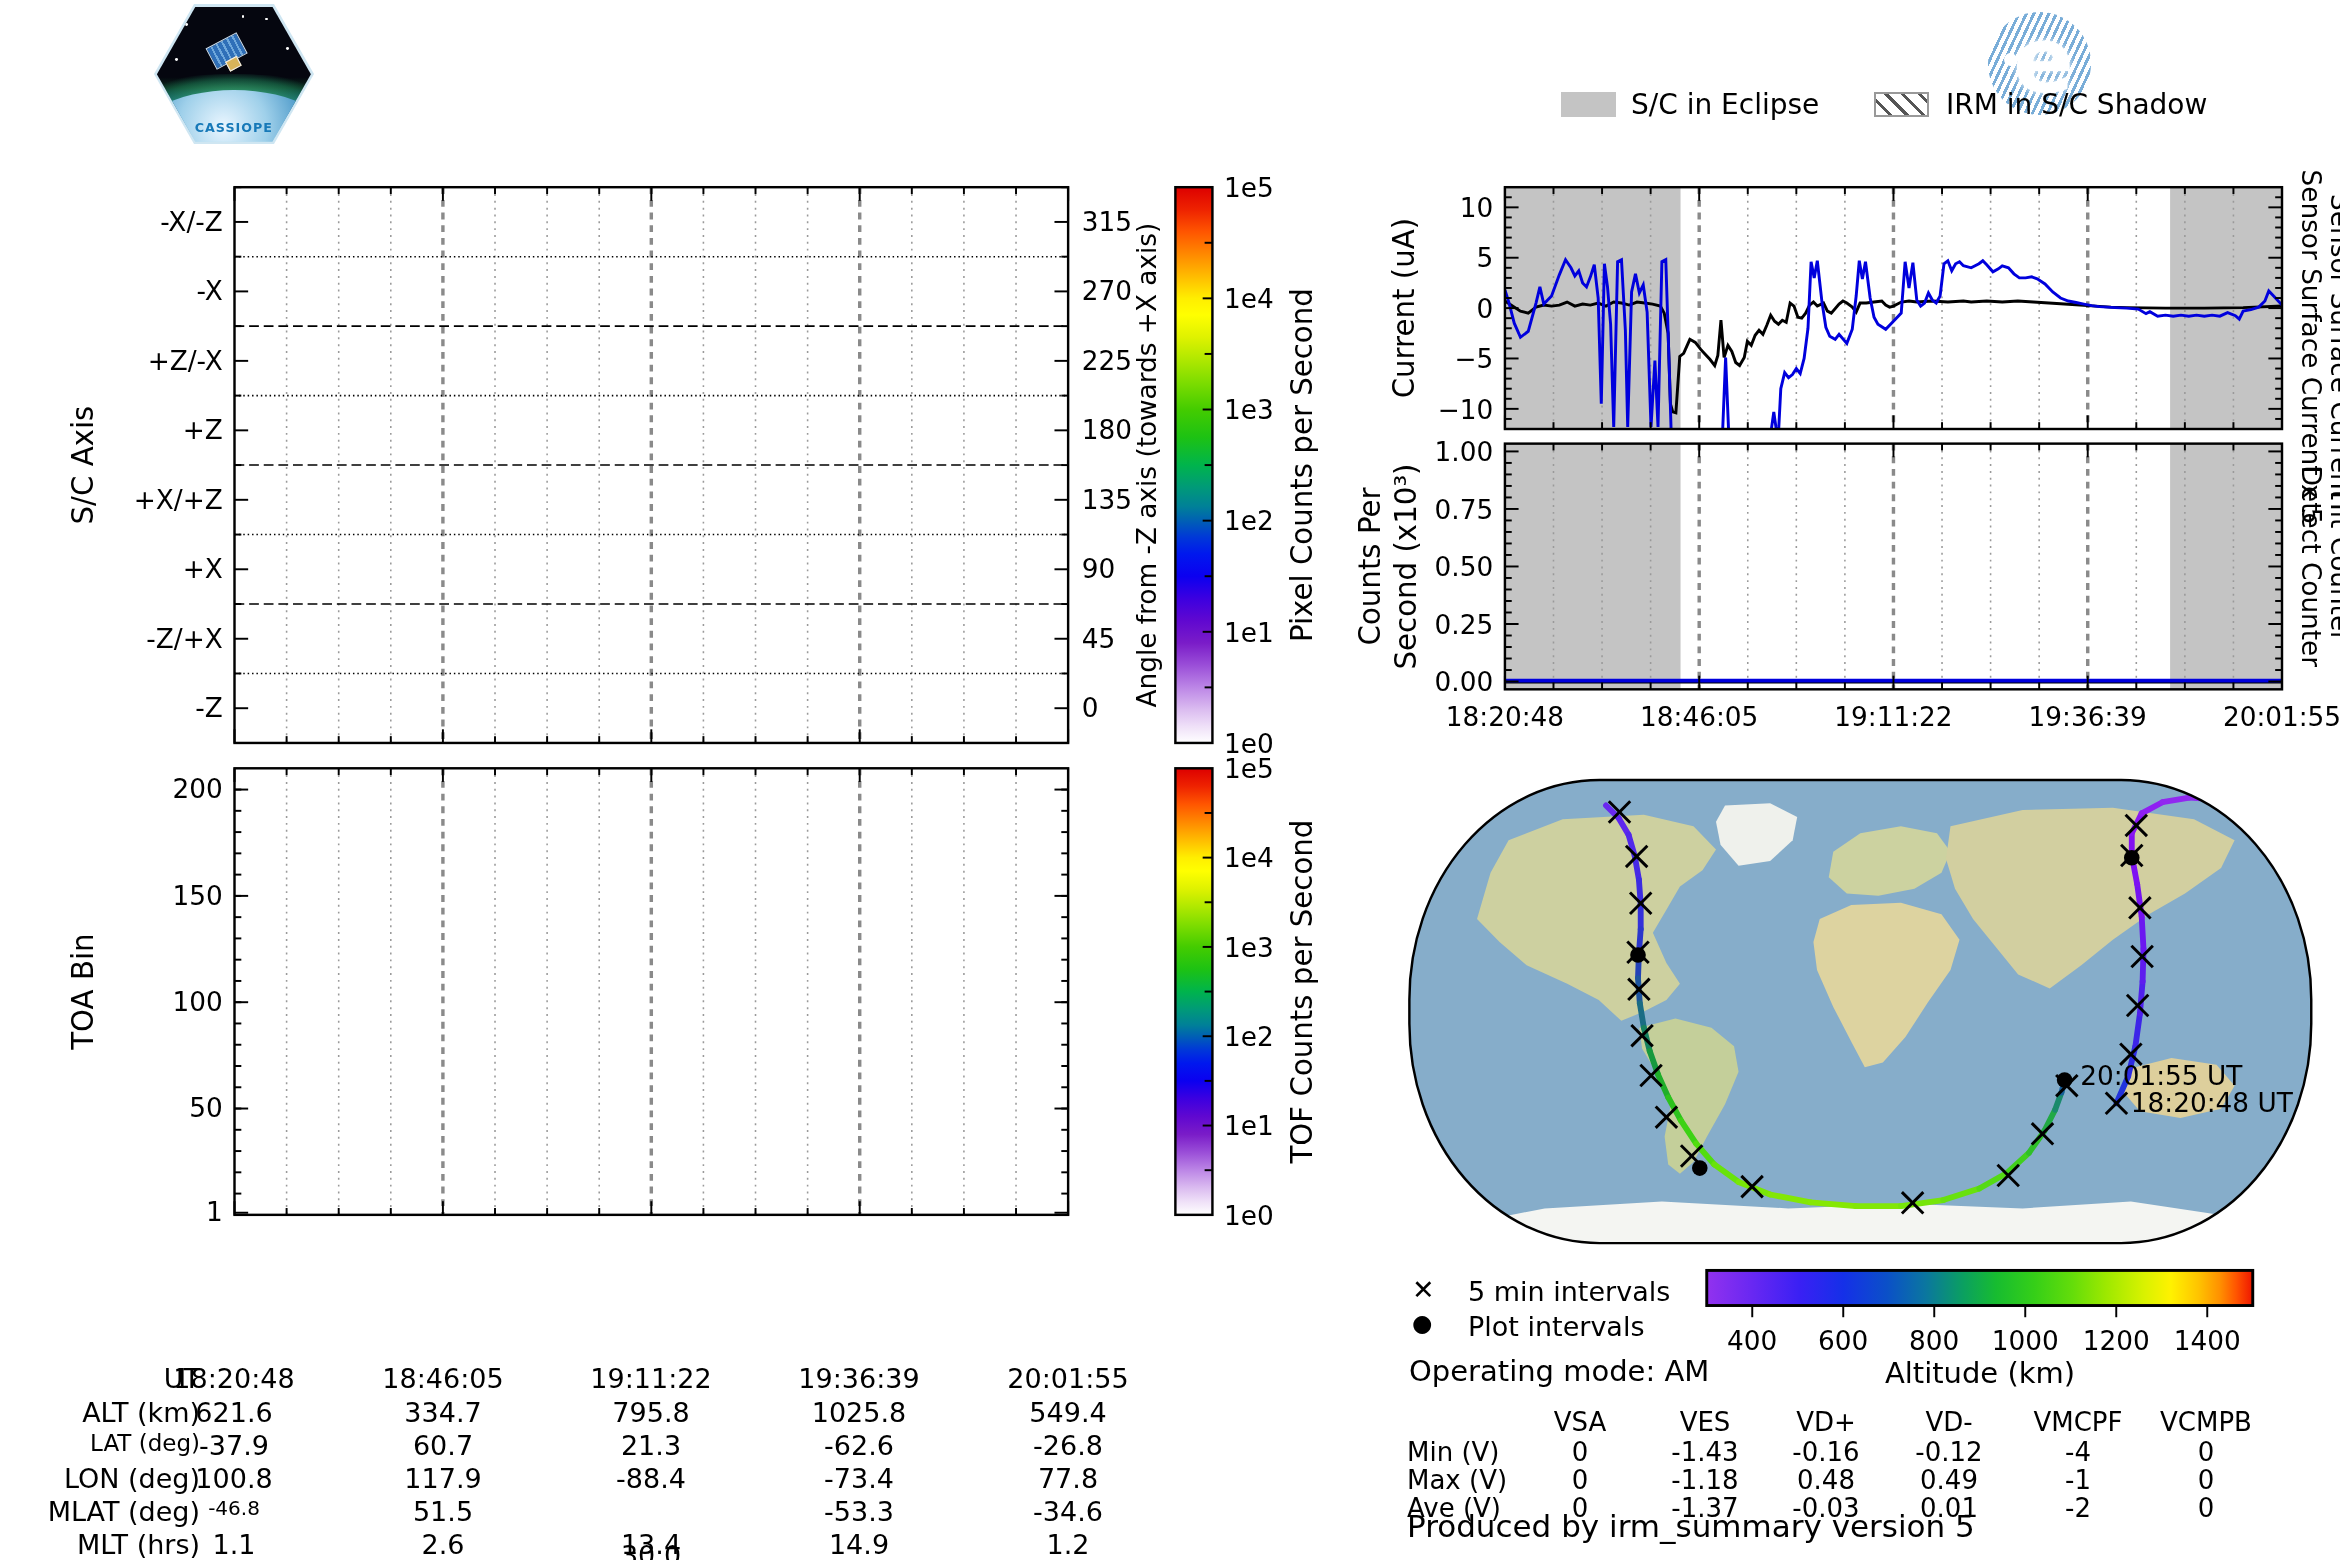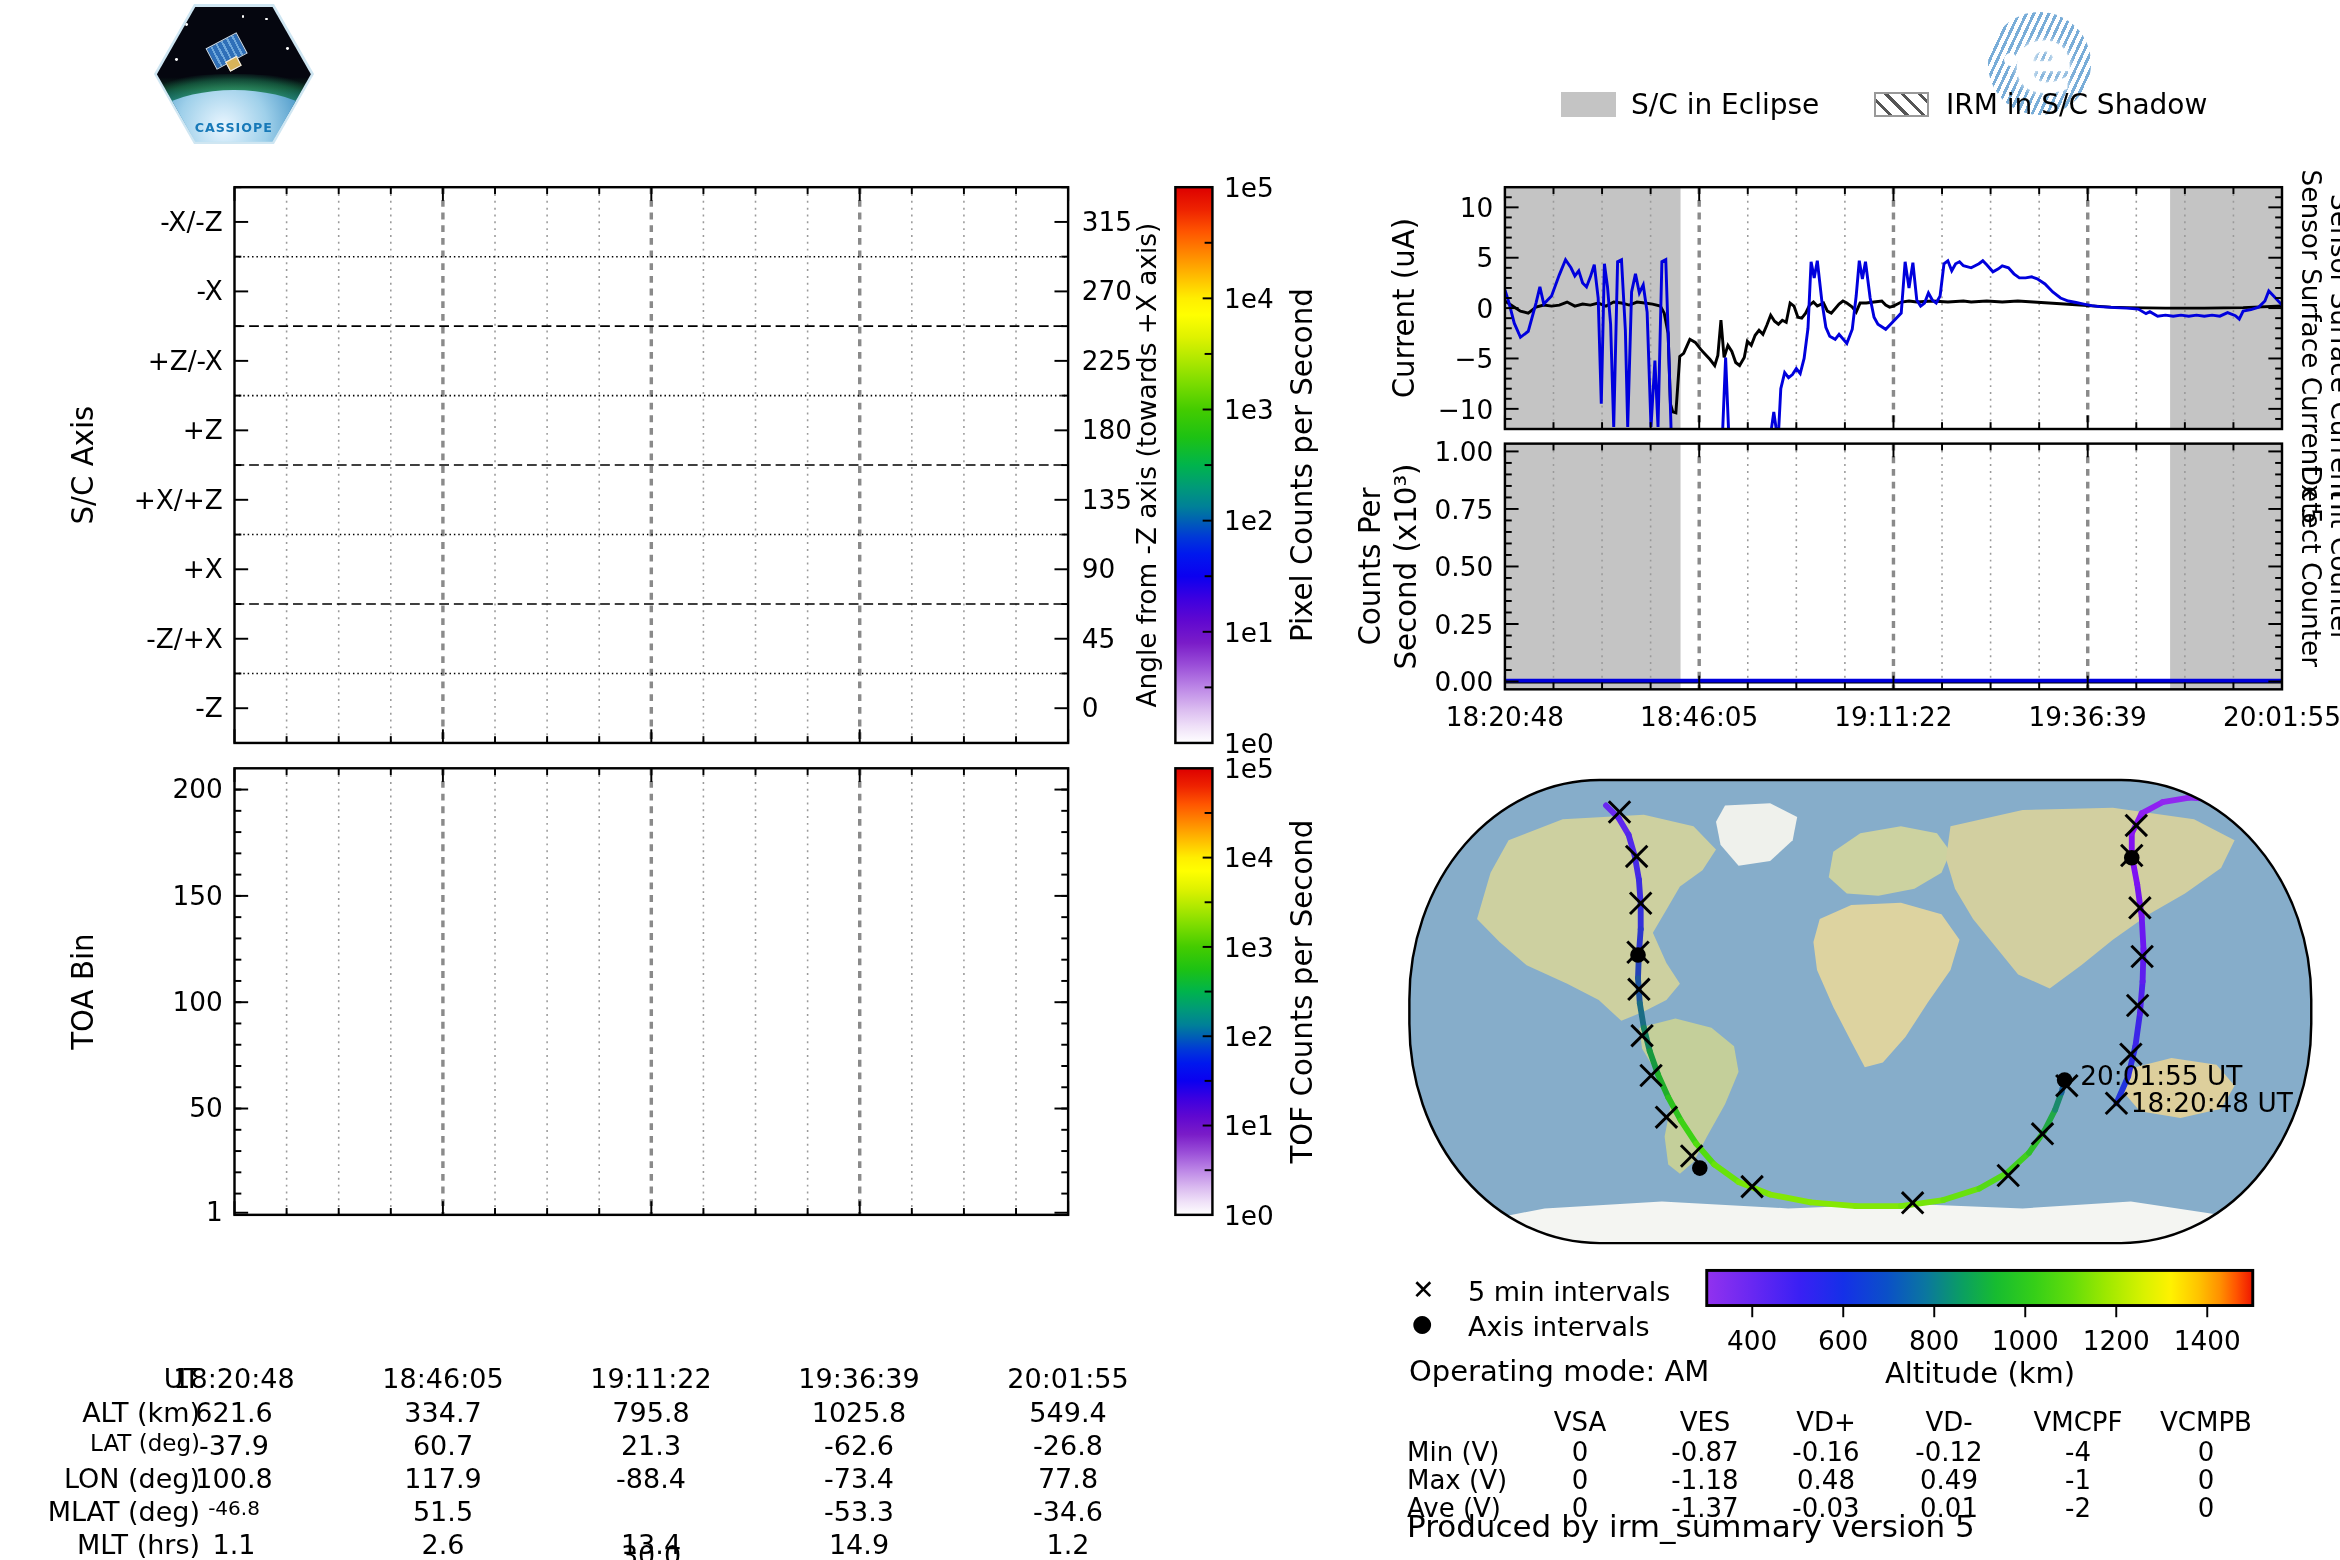--- a/index.html
+++ b/index.html
@@ -745,21 +745,21 @@
   </div>
 
   <div id="eclipse-swatch" class="abs"></div>
   <div id="eclipse-label" class="abs">S/C in Eclipse</div>
   <div id="shadow-swatch" class="abs"></div>
   <div id="shadow-label" class="abs">IRM in S/C Shadow</div>
 
   <div id="xmark-glyph" class="abs">✕</div>
   <div id="xmark-label" class="abs">5 min intervals</div>
   <div id="dot-glyph" class="abs">●</div>
-  <div id="dot-label" class="abs">Axis intervals</div>
+  <div id="dot-label" class="abs">Plot intervals</div>
   <div id="operating-mode" class="abs">Operating mode: AM</div>
   <div id="altitude-label" class="abs">Altitude (km)</div>
   <div id="produced-by" class="abs">Produced by irm_summary version 5</div>
 
   <div id="html-overlays">
       <div class="abs" style="left: 0px; top: 1363px; width: 200px; text-align: right; font-size: 27px;">UT</div>
       <div class="abs" style="left: 0px; top: 1397px; width: 200px; text-align: right; font-size: 27px;">ALT (km)</div>
       <div class="abs" style="left: 0px; top: 1430px; width: 200px; text-align: right; font-size: 23px;">LAT (deg)</div>
       <div class="abs" style="left: 0px; top: 1463px; width: 200px; text-align: right; font-size: 27px;">LON (deg)</div>
       <div class="abs" style="left: 0px; top: 1496px; width: 200px; text-align: right; font-size: 27px;">MLAT (deg)</div>
@@ -795,21 +795,21 @@
       <div class="abs" style="left: 951px; top: 1496px; width: 234px; text-align: center; font-size: 27px;">-34.6</div>
       <div class="abs" style="left: 951px; top: 1529px; width: 234px; text-align: center; font-size: 27px;">1.2</div>
       <div class="abs" style="left: 1492px; top: 1407px; width: 176px; text-align: center; font-size: 26px;">VSA</div>
       <div class="abs" style="left: 1617px; top: 1407px; width: 176px; text-align: center; font-size: 26px;">VES</div>
       <div class="abs" style="left: 1738px; top: 1407px; width: 176px; text-align: center; font-size: 26px;">VD+</div>
       <div class="abs" style="left: 1861px; top: 1407px; width: 176px; text-align: center; font-size: 26px;">VD-</div>
       <div class="abs" style="left: 1990px; top: 1407px; width: 176px; text-align: center; font-size: 26px;">VMCPF</div>
       <div class="abs" style="left: 2118px; top: 1407px; width: 176px; text-align: center; font-size: 26px;">VCMPB</div>
       <div class="abs" style="left: 1407px; top: 1437px; width: 117px; text-align: left; font-size: 26px;">Min (V)</div>
       <div class="abs" style="left: 1492px; top: 1437px; width: 176px; text-align: center; font-size: 26px;">0</div>
-      <div class="abs" style="left: 1617px; top: 1437px; width: 176px; text-align: center; font-size: 26px;">-0.87</div>
+      <div class="abs" style="left: 1617px; top: 1437px; width: 176px; text-align: center; font-size: 26px;">-1.43</div>
       <div class="abs" style="left: 1738px; top: 1437px; width: 176px; text-align: center; font-size: 26px;">-0.16</div>
       <div class="abs" style="left: 1861px; top: 1437px; width: 176px; text-align: center; font-size: 26px;">-0.12</div>
       <div class="abs" style="left: 1990px; top: 1437px; width: 176px; text-align: center; font-size: 26px;">-4</div>
       <div class="abs" style="left: 2118px; top: 1437px; width: 176px; text-align: center; font-size: 26px;">0</div>
       <div class="abs" style="left: 1407px; top: 1465px; width: 117px; text-align: left; font-size: 26px;">Max (V)</div>
       <div class="abs" style="left: 1492px; top: 1465px; width: 176px; text-align: center; font-size: 26px;">0</div>
       <div class="abs" style="left: 1617px; top: 1465px; width: 176px; text-align: center; font-size: 26px;">-1.18</div>
       <div class="abs" style="left: 1738px; top: 1465px; width: 176px; text-align: center; font-size: 26px;">0.48</div>
       <div class="abs" style="left: 1861px; top: 1465px; width: 176px; text-align: center; font-size: 26px;">0.49</div>
       <div class="abs" style="left: 1990px; top: 1465px; width: 176px; text-align: center; font-size: 26px;">-1</div>

